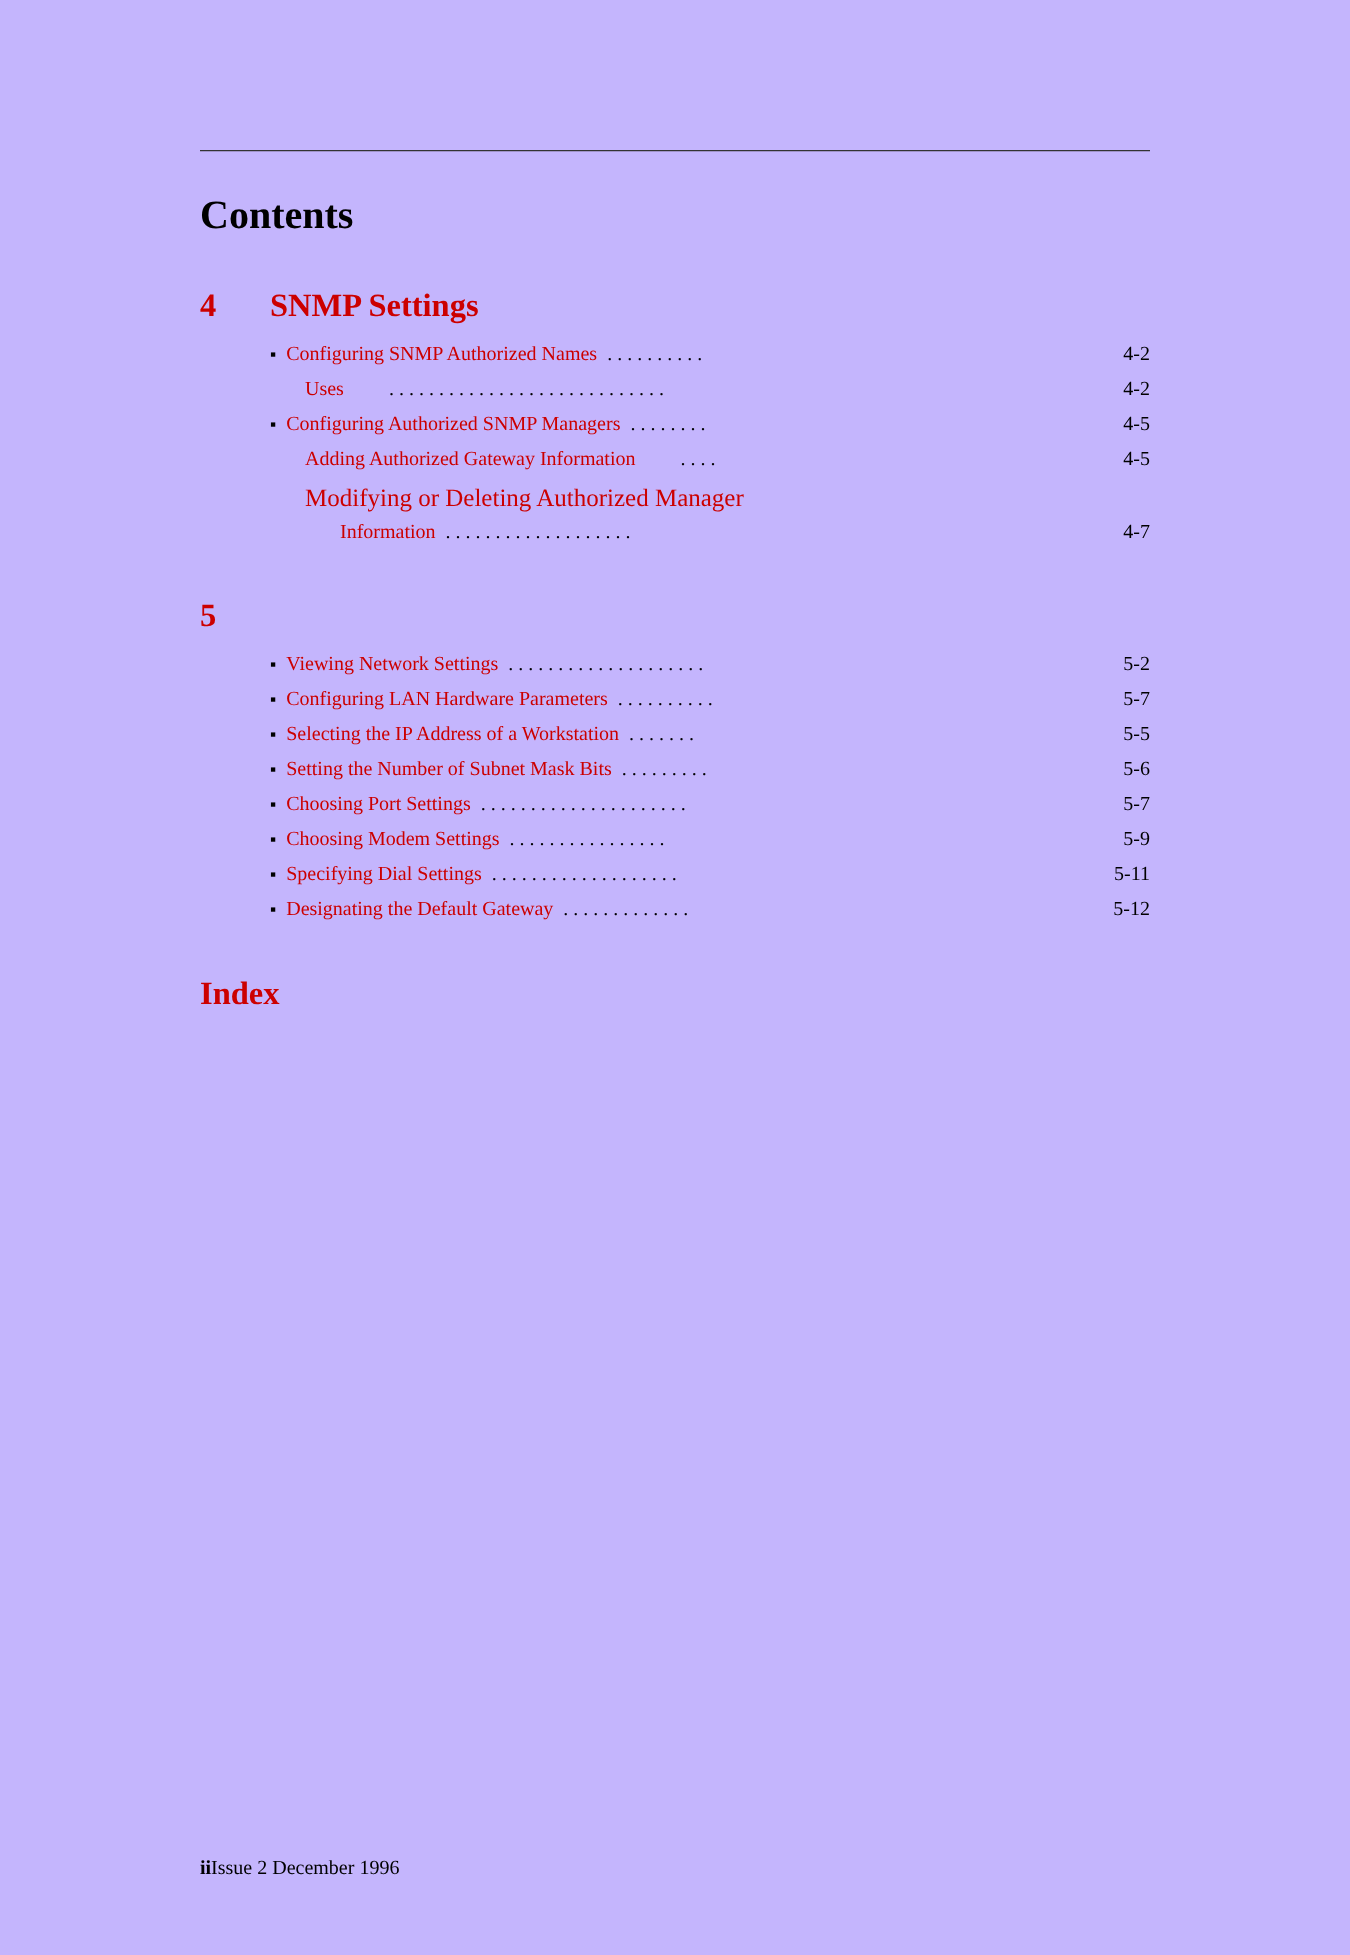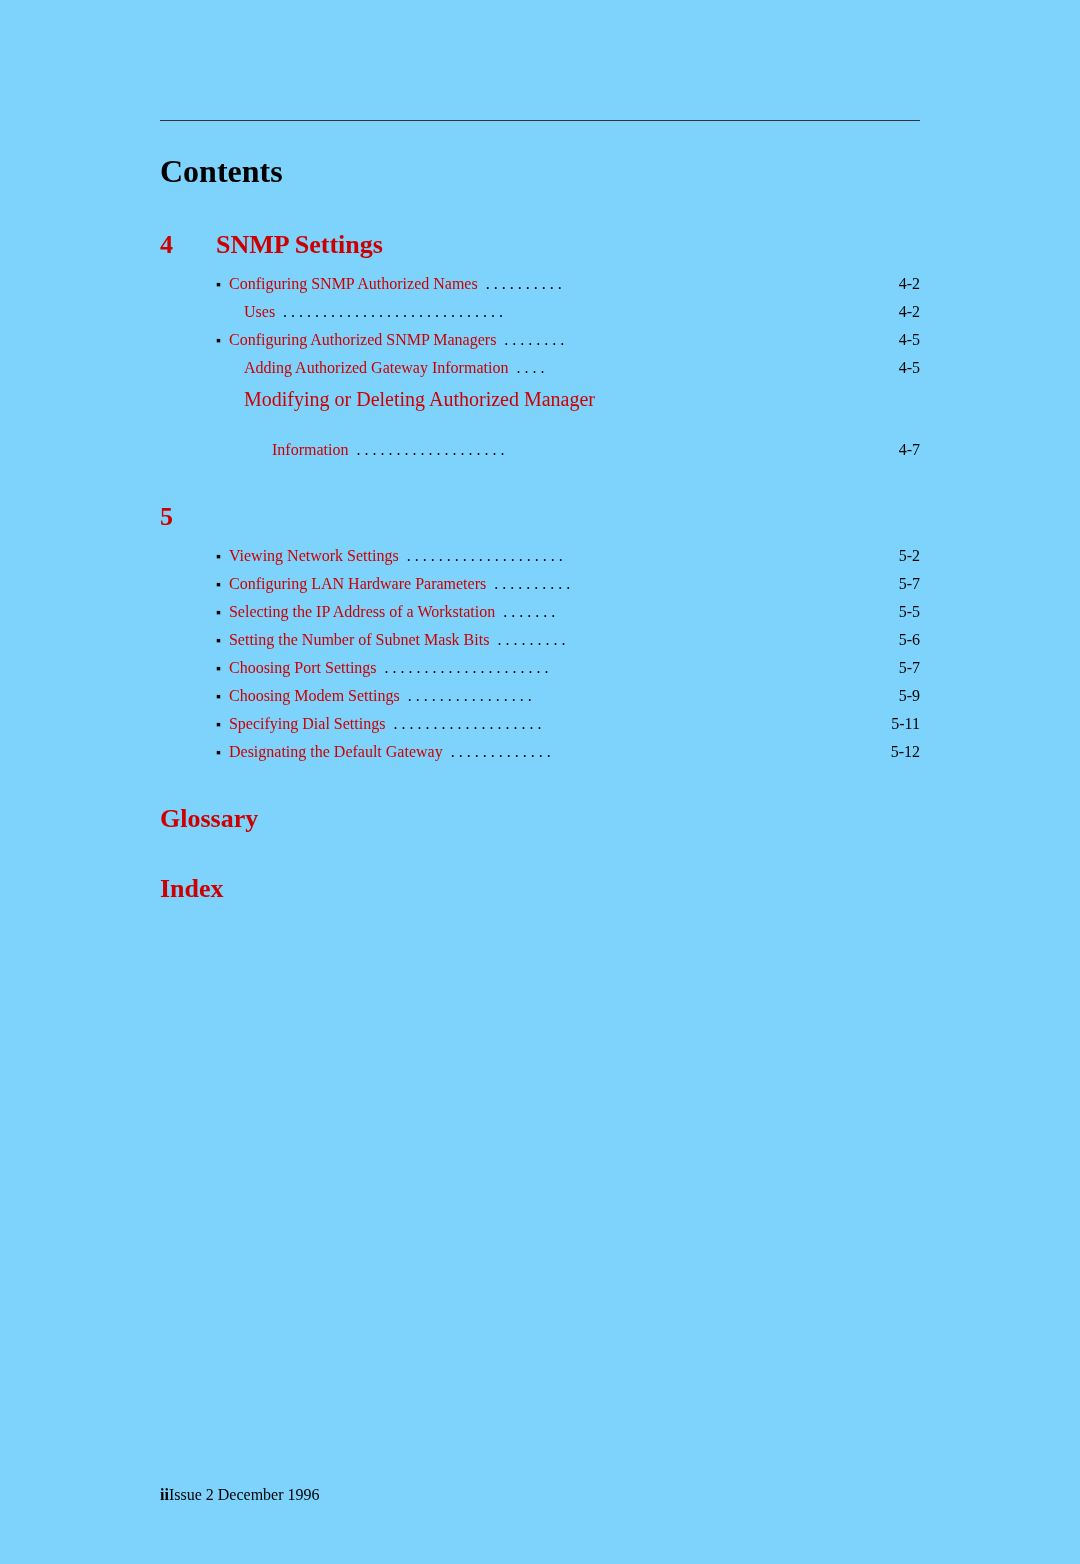--- a/index.html
+++ b/index.html
@@ -12,21 +12,21 @@
       background: #ffffff;
       font-family: 'Times New Roman', Times, serif;
       width: 1080px;
       min-height: 1564px;
       position: relative;
     }
 
     .page {
       width: 1080px;
       min-height: 1564px;
-      background: #7dd3fc;
+      background: #c4b5fd;
       padding: 120px 160px 92px 160px;
       position: relative;
     }
 
     .top-rule {
       border: none;
       border-top: 1.5px solid #333;
       margin-bottom: 32px;
     }
 
@@ -74,20 +74,21 @@
       line-height: 1.5;
     }
 
     .toc-entry-indent {
       display: flex;
       align-items: baseline;
       margin-bottom: 4px;
       font-size: 16px;
       line-height: 1.5;
       margin-left: 28px;
+      gap: 28px;
     }
 
     .bullet {
       color: #000;
       margin-right: 8px;
       font-size: 14px;
       flex-shrink: 0;
     }
 
     .standalone-header {
@@ -175,21 +176,21 @@
       <div class="toc-entry-indent">
         <span class="entry-label">Adding Authorized Gateway Information</span>
         <span class="dot-fill">&nbsp;. . . .</span>
         <span class="page-num">4-5</span>
       </div>
 
       <div style="margin-left: 28px; margin-bottom: 4px;">
         <div style="display:flex; align-items: baseline; font-size:20px; line-height:1.5; color:#cc0000;">
           <span>Modifying or Deleting Authorized Manager</span>
         </div>
-        <div style="display:flex; align-items: baseline; font-size:16px; line-height:1.5; padding-left: 28px; margin-top: 24px;">
+        <div style="display:flex; align-items: baseline; font-size:16px; line-height:1.5; padding-left: 28px;">
           <span class="entry-label">Information</span>
           <span class="dot-fill">&nbsp;. . . . . . . . . . . . . . . . . . .</span>
           <span class="page-num">4-7</span>
         </div>
       </div>
 
     </div>
   </div>
 
   <div class="chapter-section">
@@ -251,23 +252,20 @@
       <div class="toc-entry">
         <span class="bullet">▪</span>
         <span class="entry-label">Designating the Default Gateway</span>
         <span class="dot-fill">&nbsp;. . . . . . . . . . . . .</span>
         <span class="page-num">5-12</span>
       </div>
 
     </div>
   </div>
 
-  <div class="chapter-section">
-    <div class="standalone-header">Glossary</div>
-  </div>
 
   <div class="chapter-section">
     <div class="standalone-header">Index</div>
   </div>
 
   <div class="footer">
     <span class="footer-page">ii</span>
     <span class="footer-info">Issue 2   December 1996</span>
   </div>
 </div>

